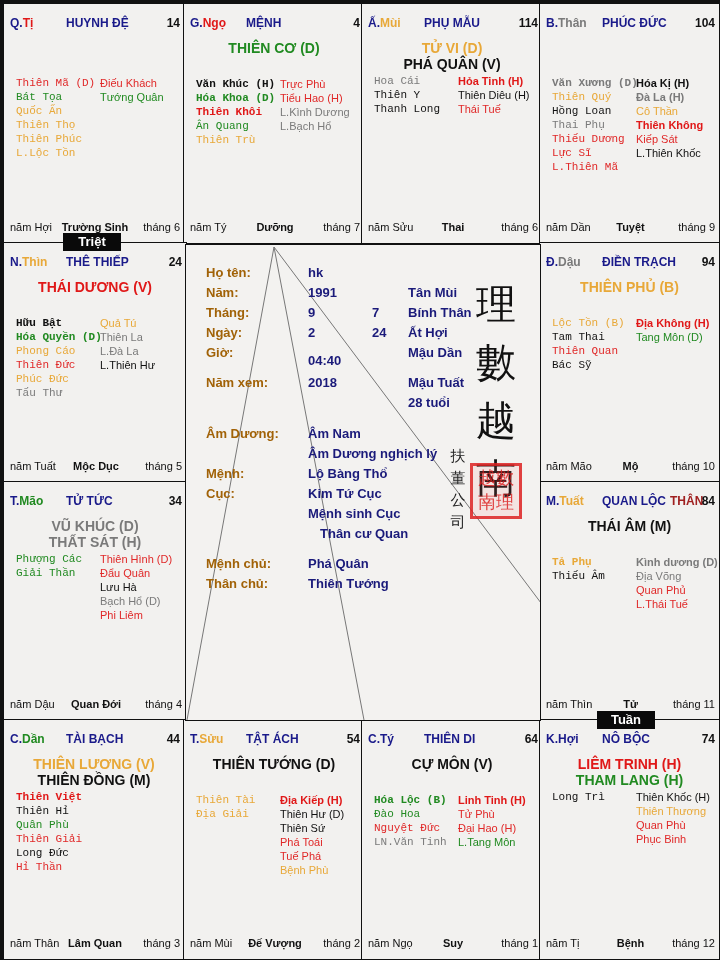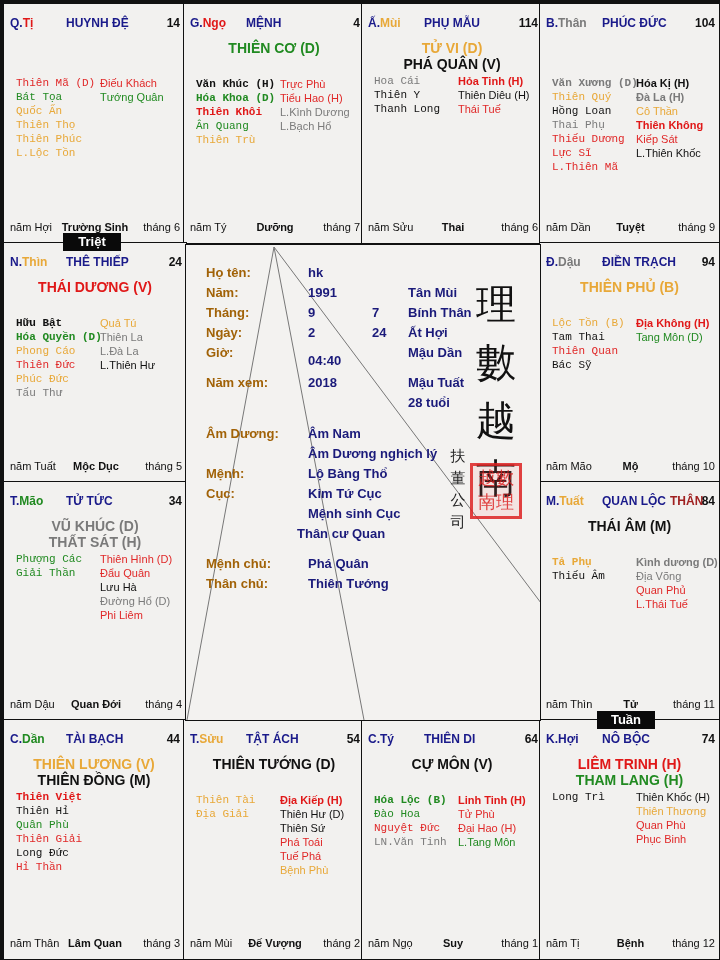--- a/index.html
+++ b/index.html
@@ -227,21 +227,21 @@
       </div>
       <div class="stars" style="top:70px;">
         <div class="col l">
           <div class="star" style="color:#218a21">Phượng Các</div>
           <div class="star" style="color:#218a21">Giải Thần</div>
         </div>
         <div class="col r">
           <div class="star" style="color:#e02828">Thiên Hình (D)</div>
           <div class="star" style="color:#e02828">Đẩu Quân</div>
           <div class="star" style="color:#111111">Lưu Hà</div>
-          <div class="star" style="color:#7a7a7a">Đường Hổ (D)</div>
+          <div class="star" style="color:#7a7a7a">Bạch Hổ (D)</div>
           <div class="star" style="color:#e02828">Phi Liêm</div>
         </div>
       </div>
       <div class="foot">
         <span class="nam">năm Dậu</span>
         <span class="ts">Quan Đới</span>
         <span class="thang">tháng 4</span>
       </div>
     </div>
   <div class="cell" style="left:536px;top:478px;width:181px;height:240px;">
@@ -425,21 +425,21 @@
       <span class="lbl" style="left:20px;top:181px;">Âm Dương:</span>
       <span class="val" style="left:102px;top:181px;">Âm Nam</span>
       <span class="val" style="left:102px;top:201px;">Âm Dương nghịch lý</span>
 
       <span class="lbl" style="left:20px;top:221px;">Mệnh:</span>
       <span class="val" style="left:102px;top:221px;">Lộ Bàng Thổ</span>
 
       <span class="lbl" style="left:20px;top:241px;">Cục:</span>
       <span class="val" style="left:102px;top:241px;">Kim Tứ Cục</span>
       <span class="val" style="left:102px;top:261px;">Mệnh sinh Cục</span>
-      <span class="val" style="left:91px;top:281px;">Thân cư Quan</span>
+      <span class="val" style="left:114px;top:281px;">Thân cư Quan</span>
 
       <span class="lbl" style="left:20px;top:311px;">Mệnh chủ:</span>
       <span class="val" style="left:102px;top:311px;">Phá Quân</span>
 
       <span class="lbl" style="left:20px;top:331px;">Thân chủ:</span>
       <span class="val" style="left:102px;top:331px;">Thiên Tướng</span>
     </div>
 
     <div class="calli">
       <div>理</div>

